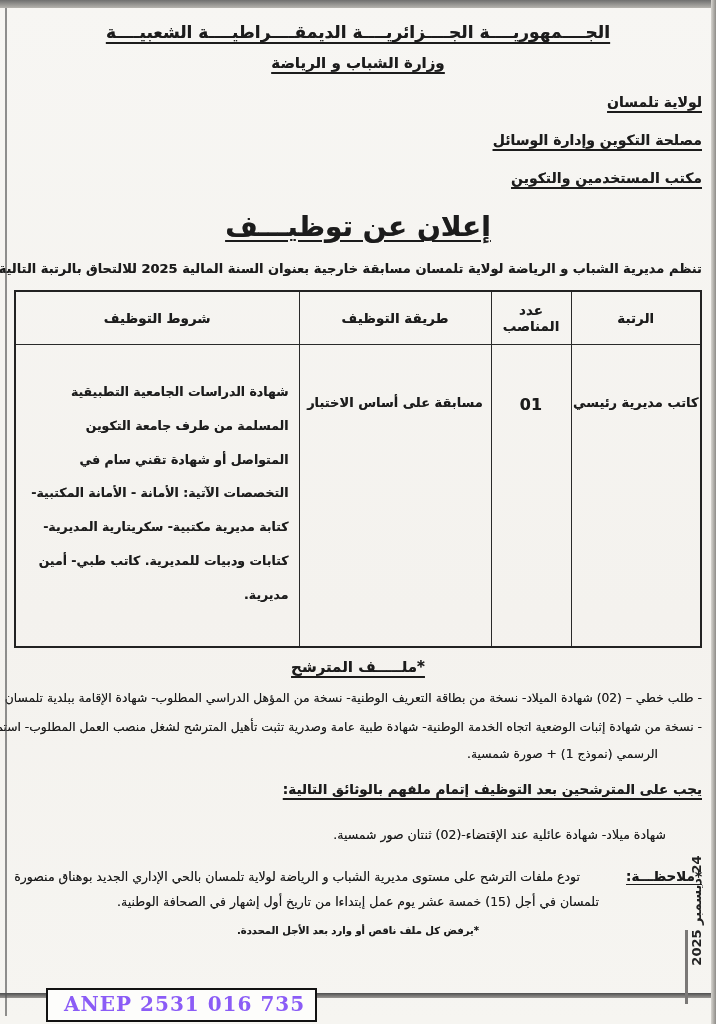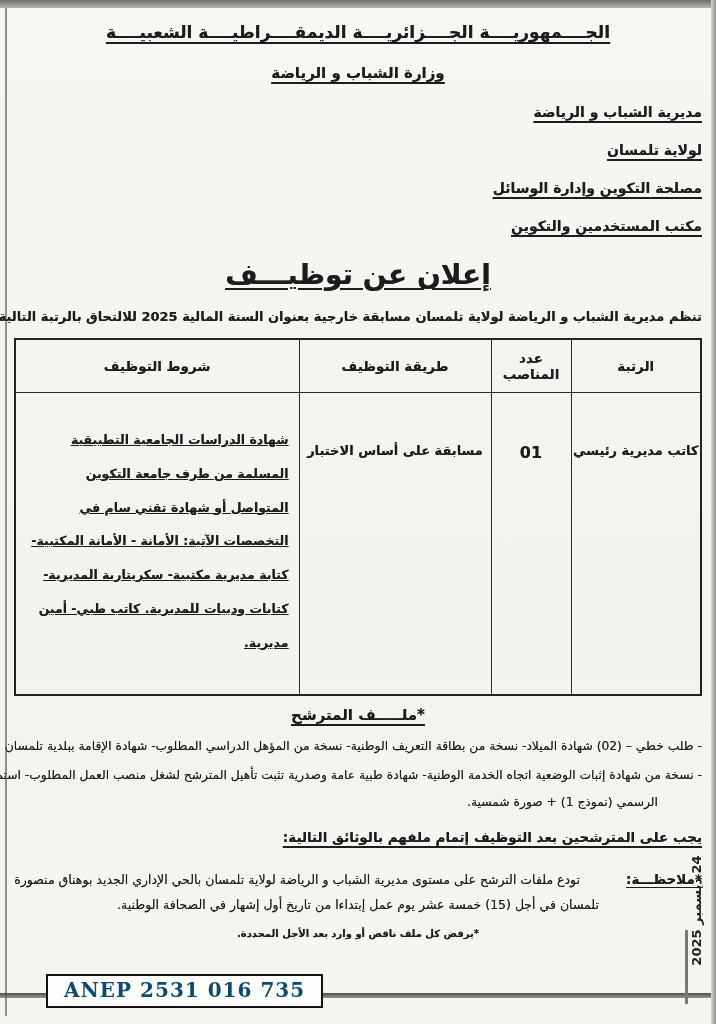--- a/index.html
+++ b/index.html
@@ -25,58 +25,58 @@
   .scan-tick{position:absolute;right:28px;bottom:20px;width:3px;height:74px;background:#7a7876;z-index:4;}
 
   .content{
     position:absolute;top:10px;right:14px;left:14px;bottom:30px;
     text-align:right;
     text-shadow:0 0 .45px rgba(20,20,20,.6);
   }
   .center{text-align:center;}
   .u{text-decoration:underline;text-underline-offset:4px;text-decoration-thickness:1.6px;}
   .republic{margin-top:12px;font-size:17px;font-weight:700;letter-spacing:.5px;}
-  .ministry{margin-top:22px;font-size:15px;font-weight:700;}
+  .ministry{margin-top:12px;font-size:15px;font-weight:700;}
   .org-line{margin-top:22px;font-size:14px;font-weight:700;}
   .doc-title{margin:24px 0 0 0;font-size:28px;font-weight:700;text-align:center;}
   .intro{margin:18px 0 0 0;font-size:13px;font-weight:600;white-space:nowrap;}
 
   table.jobs{
     width:100%;margin-top:14px;border-collapse:collapse;
     border:2px solid #222;
   }
   table.jobs th,table.jobs td{border:1.6px solid #2a2a2a;}
   table.jobs th{font-size:13.5px;font-weight:700;padding:6px 4px;height:40px;text-align:center;}
   td.rank-cell,td.count-cell,td.method-cell{
     vertical-align:top;text-align:center;padding-top:50px;font-weight:700;font-size:13px;height:250px;
   }
   td.count-cell{font-size:16px;}
   td.cond-cell{
     vertical-align:top;text-align:right;padding:30px 10px 10px 14px;
-    font-size:12.5px;font-weight:600;line-height:2.7;text-decoration:underline;
+    font-size:12.5px;font-weight:600;line-height:2.7;
   }
   col.c-rank{width:130px;}
   col.c-count{width:80px;}
   col.c-method{width:192px;}
 
   .file-heading{margin-top:10px;font-size:15px;font-weight:700;text-align:center;}
   .file-item{margin:15px 0 0 0;font-size:12.3px;font-weight:500;white-space:nowrap;}
   .file-item.cont{padding-right:44px;margin-top:13px;}
   .after-heading{margin-top:20px;font-size:13.5px;font-weight:700;}
   .bullet-item{margin:30px 0 0 0;padding-right:36px;font-size:12.5px;font-weight:500;}
   .note{margin:26px 0 0 0;font-size:12.5px;font-weight:500;white-space:nowrap;}
   .note-label{font-weight:700;font-size:13.5px;text-decoration:underline;text-underline-offset:3px;margin-left:42px;}
   .note-line2{margin:10px 0 0 0;font-size:12.5px;font-weight:500;text-align:center;}
   .rejection{margin:16px 0 0 0;font-size:10px;font-weight:600;text-align:center;}
 
   .anep-box{
-    position:absolute;left:46px;bottom:16px;z-index:6;
+    position:absolute;left:46px;bottom:2px;z-index:6;
     background:#fdfdfb;border:2.5px solid #121212;
-    padding:2px 16px 4px 16px;direction:ltr;
-    font-family:"DejaVu Serif",serif;font-weight:700;font-size:20px;letter-spacing:1px;color:#0c4a6e;
+    padding:2px 10px 4px 16px;direction:ltr;
+    font-family:"DejaVu Serif",serif;font-weight:700;font-size:20px;letter-spacing:1px;color:#8b5cf6;
   }
   .side-date{
     position:absolute;left:612px;top:902px;width:170px;height:17px;
     transform:rotate(-90deg);transform-origin:center center;
     font-size:13px;font-weight:700;text-align:center;color:#222;z-index:6;
     white-space:nowrap;
   }
 </style>
 </head>
 <body>
@@ -87,21 +87,20 @@
   <div class="scan-right"></div>
   <div class="scan-left"></div>
   <div class="scan-bottom"></div>
   <div class="scan-tick"></div>
 
   <div class="content">
 
     <div class="center republic u">الجــــمهوريــــة الجــــزائريــــة الديمقــــراطيــــة الشعبيــــة</div>
     <div class="center ministry u">وزارة الشباب و الرياضة</div>
 
-    <div class="org-line u">مديرية الشباب و الرياضة</div>
     <div class="org-line u">لولاية تلمسان</div>
     <div class="org-line u">مصلحة التكوين وإدارة الوسائل</div>
     <div class="org-line u">مكتب المستخدمين والتكوين</div>
 
     <div class="doc-title u">إعلان عن توظيـــف</div>
 
     <p class="intro">تنظم مديرية الشباب و الرياضة لولاية تلمسان مسابقة خارجية بعنوان السنة المالية 2025 للالتحاق بالرتبة التالية:</p>
 
     <table class="jobs">
       <colgroup>
@@ -129,20 +128,21 @@
     </table>
 
     <div class="file-heading u">*ملـــــف المترشح</div>
 
     <p class="file-item">- طلب خطي – (02) شهادة الميلاد- نسخة من بطاقة التعريف الوطنية- نسخة من المؤهل الدراسي المطلوب- شهادة الإقامة ببلدية تلمسان وبلدية منصورة</p>
     <p class="file-item">- نسخة من شهادة إثبات الوضعية اتجاه الخدمة الوطنية- شهادة طبية عامة وصدرية تثبت تأهيل المترشح لشغل منصب العمل المطلوب- استمارة الوظيف</p>
     <p class="file-item cont">الرسمي (نموذج 1) + صورة شمسية.</p>
 
     <div class="after-heading u">يجب على المترشحين بعد التوظيف إتمام ملفهم بالوثائق التالية:</div>
 
+    <p class="bullet-item">شهادة ميلاد- شهادة عائلية عند الإقتضاء-(02) ثنتان صور شمسية.</p>
 
     <p class="note"><span class="note-label">*ملاحظـــة:</span>
       <span>تودع ملفات الترشح على مستوى مديرية الشباب و الرياضة لولاية تلمسان بالحي الإداري الجديد بوهناق منصورة</span></p>
     <p class="note-line2">تلمسان في أجل (15) خمسة عشر يوم عمل إبتداءا من تاريخ أول إشهار في الصحافة الوطنية.</p>
 
     <p class="rejection">*يرفض كل ملف ناقص أو وارد بعد الأجل المحددة.</p>
 
   </div>
 
   <div class="anep-box">ANEP 2531 016 735</div>

